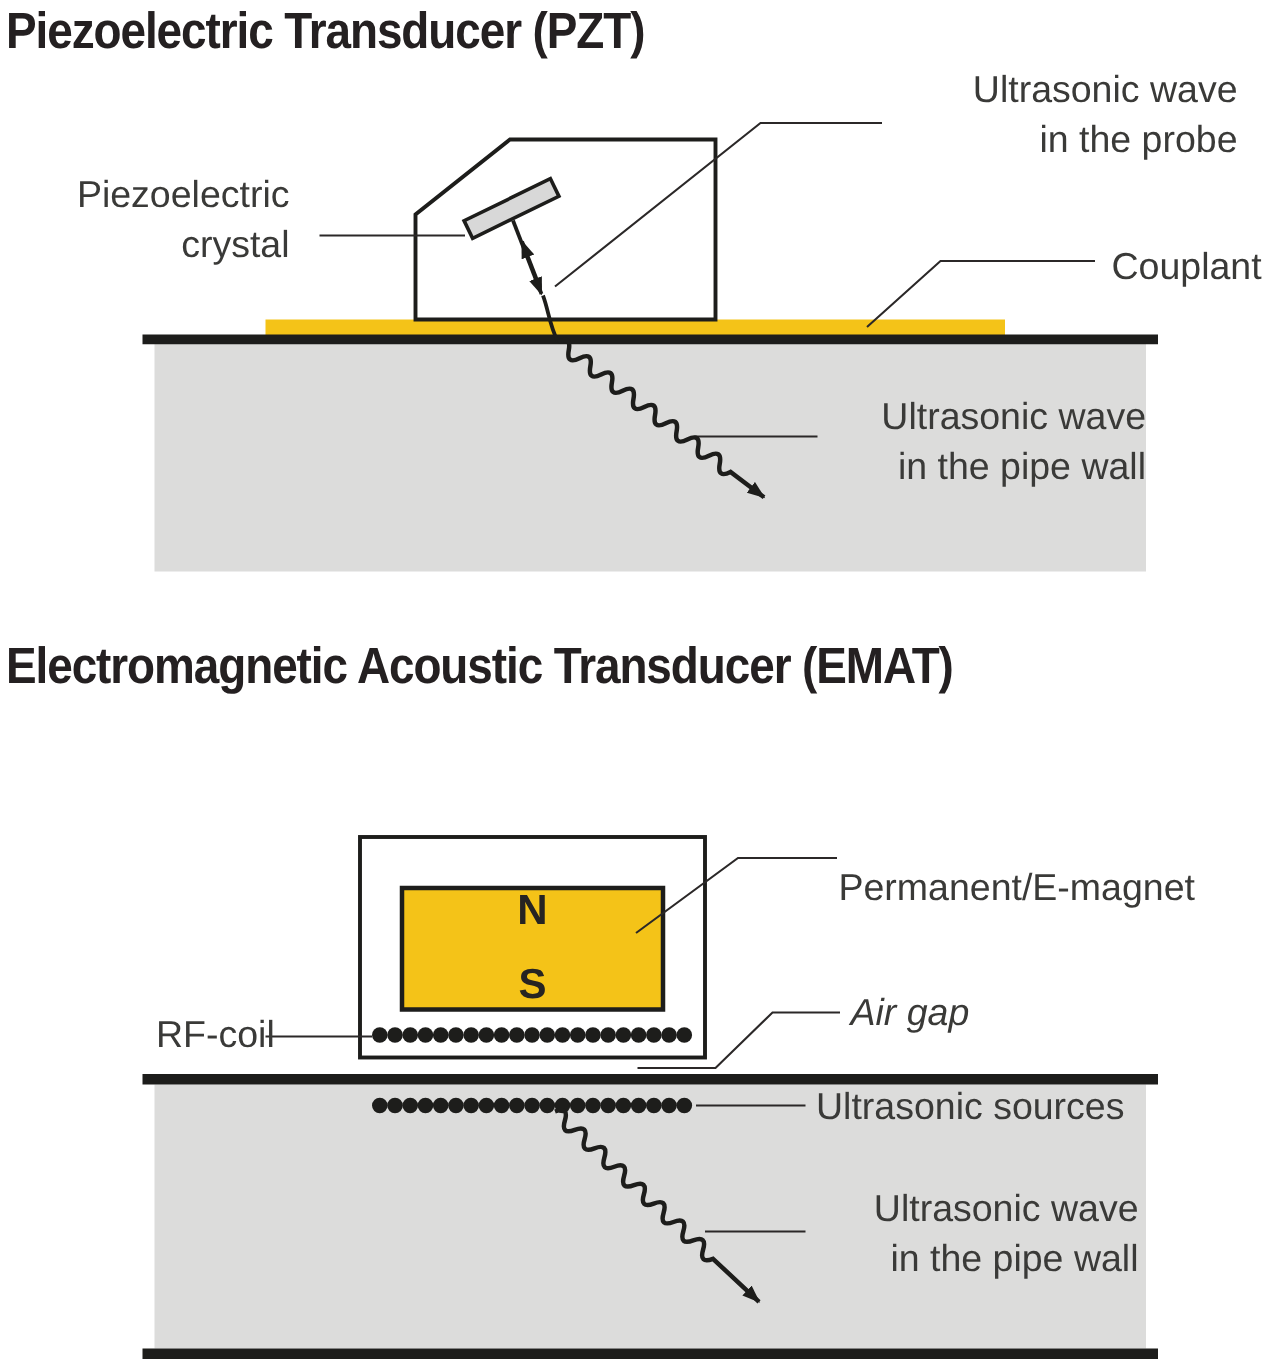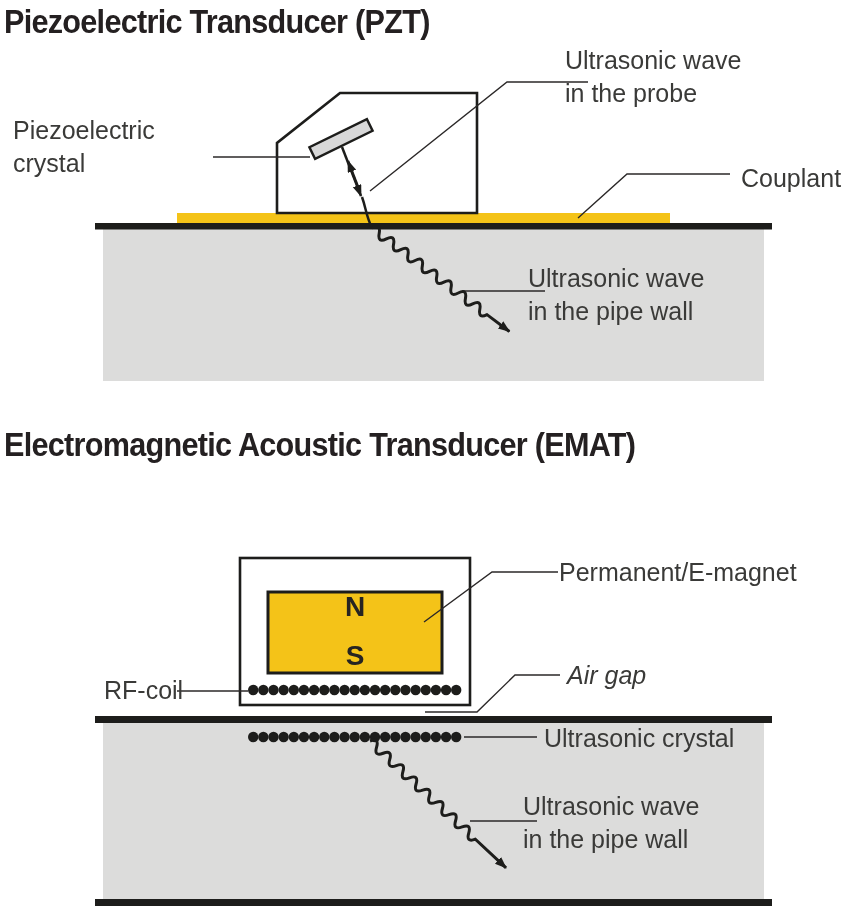--- a/index.html
+++ b/index.html
@@ -9,21 +9,21 @@
   }
   .title{
     position:absolute;font-size:34px;font-weight:700;color:#242021;
     line-height:38px;letter-spacing:-0.8px;white-space:nowrap;
     transform:scaleX(.9);transform-origin:0 50%;
   }
   .lbl{
     position:absolute;font-size:25px;line-height:33px;color:#3a3a38;
     white-space:pre-line;
   }
-  .ctr{text-align:left;}
+  .ctr{text-align:right;}
   .pole{
     position:absolute;width:26px;text-align:center;font-size:28px;
     font-weight:700;color:#262422;line-height:30px;
   }
   svg{position:absolute;left:0;top:0;}
 </style>
 </head>
 <body>
 
 <div class="stage">
@@ -131,27 +131,27 @@
   <div class="lbl" style="left:741px;top:162px;">Couplant</div>
 
   <div class="lbl ctr" style="left:13px;top:114px;width:180px;">Piezoelectric
 crystal</div>
 
   <div class="lbl ctr" style="left:528px;top:262px;width:236px;">Ultrasonic wave
 in the pipe wall</div>
 
   <div class="title" style="left:4px;top:425px;">Electromagnetic Acoustic Transducer (EMAT)</div>
 
-  <div class="lbl" style="left:559px;top:556px;">Permanent/E-magnet</div>
+  <div class="lbl" style="left:559px;top:576px;">Permanent/E-magnet</div>
 
   <div class="pole" style="left:342px;top:592px;">N</div>
   <div class="pole" style="left:342px;top:641px;">S</div>
 
   <div class="lbl" style="left:104px;top:674px;">RF-coil</div>
 
   <div class="lbl" style="left:567px;top:659px;font-style:italic;">Air gap</div>
 
-  <div class="lbl" style="left:544px;top:722px;">Ultrasonic crystal</div>
+  <div class="lbl" style="left:544px;top:722px;">Ultrasonic sources</div>
 
   <div class="lbl ctr" style="left:523px;top:790px;width:236px;">Ultrasonic wave
 in the pipe wall</div>
 
 </div>
 
 </body></html>

